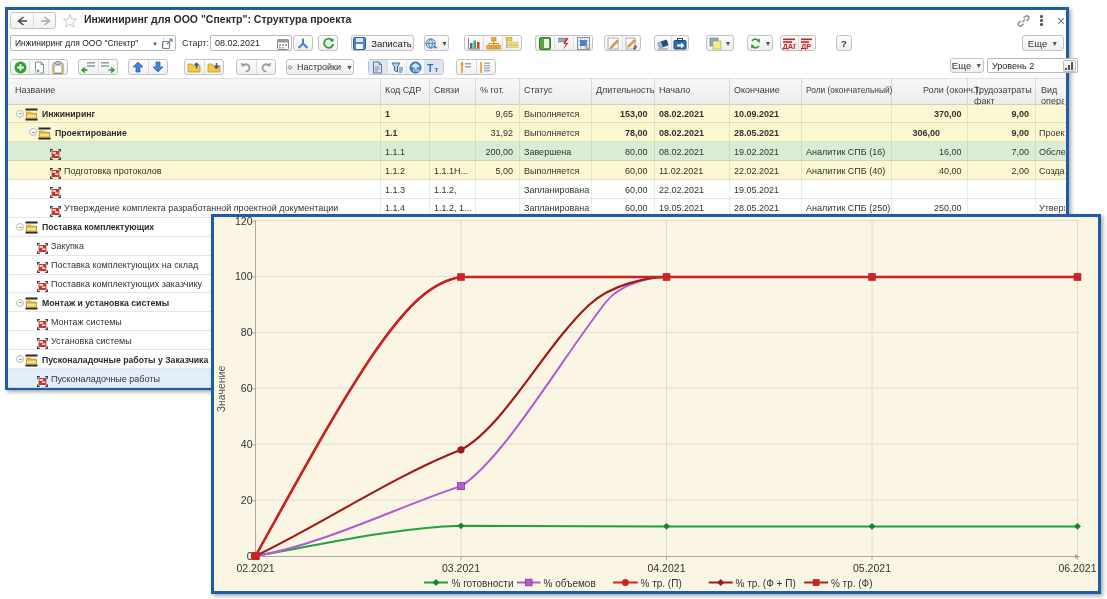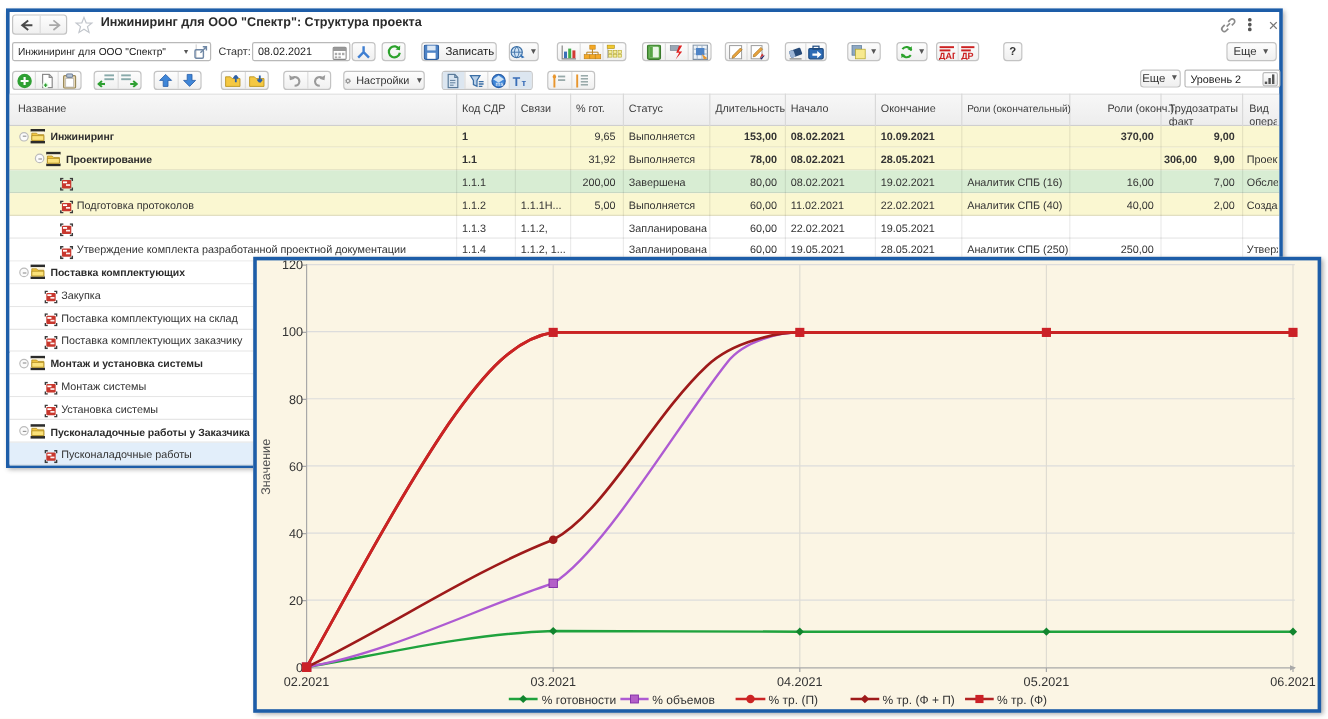--- a/index.html
+++ b/index.html
@@ -377,21 +377,21 @@
             <rect x="5" y="6.5" width="6" height="1.3"></rect>
             <rect x="5" y="9" width="6" height="1.3"></rect>
           </g>
         </svg>
       </div>
     </div>
     <div class="btn" style="left:942px;top:48px;width:34px;height:15px">
       <span style="font-size:9.5px;color:#333">Еще</span>
       <span style="font-size:7px;color:#555;margin-left:4px">▼</span>
     </div>
-    <div class="fld" style="left:979px;top:48px;width:80px;height:15px">
+    <div class="fld" style="left:979px;top:48px;width:91px;height:15px">
       <span style="padding-left:4px">Уровень 2</span>
       <span style="position:absolute;right:1px;top:1px;width:13px;height:12px;border:1px solid #bbb;border-radius:2px;background:linear-gradient(#fff,#e8e8e8)"><svg width="11" height="10">
           <g fill="#555">
             <rect x="1" y="7" width="2" height="2"></rect>
             <rect x="4" y="4" width="2" height="5"></rect>
             <rect x="7" y="1" width="2" height="8"></rect>
           </g>
         </svg></span>
     </div>
     <div class="abs" style="left:0;top:68px;width:1058px;height:26.5px;background:linear-gradient(#f7f7f7,#ededed);border-top:1px solid #e0e0e0;border-bottom:1px solid #cfcfcf"></div>
@@ -449,21 +449,21 @@
         <path d="M1.5 4 h4 l1.2 1.2 H11.5 V10 H1.5 Z" fill="#f5c842" stroke="#a8861a" stroke-width="0.6"></path>
         <path d="M1.5 6 H11.5 V10 H1.5 Z" fill="#fbe27a" stroke="#a8861a" stroke-width="0.6"></path>
       </svg></div>
     <div class="cell" style="left:47px;top:113.85000000000001px;width:323px;font-weight:bold;color:#2b2b2b;font-size:8.7px">Проектирование</div>
     <div class="cell" style="left:377px;top:113.85000000000001px;width:40px;text-align:left;font-weight:bold;">1.1</div>
     <div class="cell" style="left:466.5px;top:113.85000000000001px;width:38.5px;text-align:right;">31,92</div>
     <div class="cell" style="left:516px;top:113.85000000000001px;width:66px;text-align:left;">Выполняется</div>
     <div class="cell" style="left:583px;top:113.85000000000001px;width:56.5px;text-align:right;font-weight:bold;">78,00</div>
     <div class="cell" style="left:651px;top:113.85000000000001px;width:68px;text-align:left;font-weight:bold;">08.02.2021</div>
     <div class="cell" style="left:726px;top:113.85000000000001px;width:66px;text-align:left;font-weight:bold;">28.05.2021</div>
-    <div class="cell" style="left:883px;top:113.85000000000001px;width:70.5px;text-align:right;font-weight:bold;margin-left:36px;">306,00</div>
+    <div class="cell" style="left:883px;top:113.85000000000001px;width:70.5px;text-align:center;font-weight:bold;">306,00</div>
     <div class="cell" style="left:959px;top:113.85000000000001px;width:62px;text-align:right;font-weight:bold;">9,00</div>
     <div class="cell" style="left:1031px;top:113.85000000000001px;width:26px;text-align:left;">Проектирование</div>
     <div class="abs" style="left:0;top:132.3px;width:1058px;height:18.9px;background:#d8edd3;border-bottom:1px solid rgba(140,140,140,0.22)"></div>
     <div class="abs" style="left:42px;top:135.8px"><svg width="11" height="11" viewBox="0 0 11 11">
         <g stroke="#3a3a3a" stroke-width="1.3" fill="none">
           <path d="M0.7 2.8 V0.7 H2.8"></path>
           <path d="M8.2 0.7 H10.3 V2.8"></path>
           <path d="M10.3 8.2 V10.3 H8.2"></path>
           <path d="M2.8 10.3 H0.7 V8.2"></path>
         </g>

